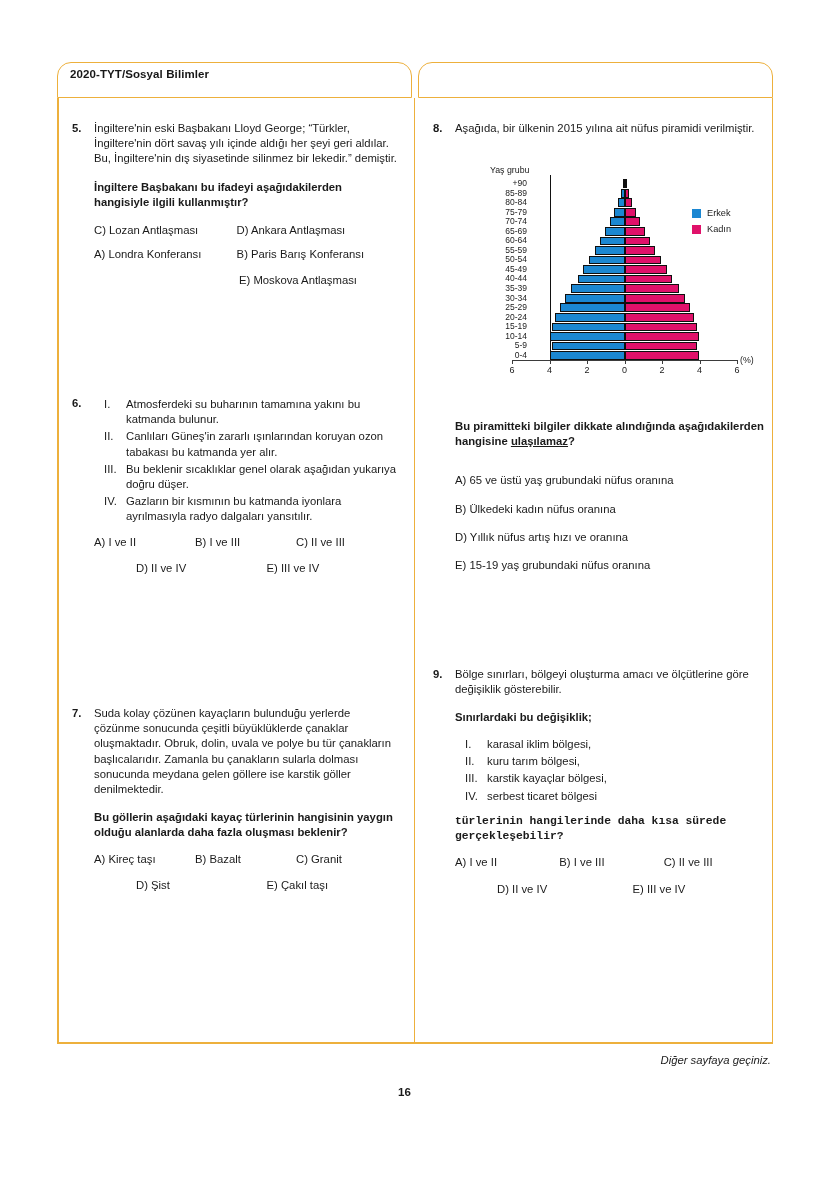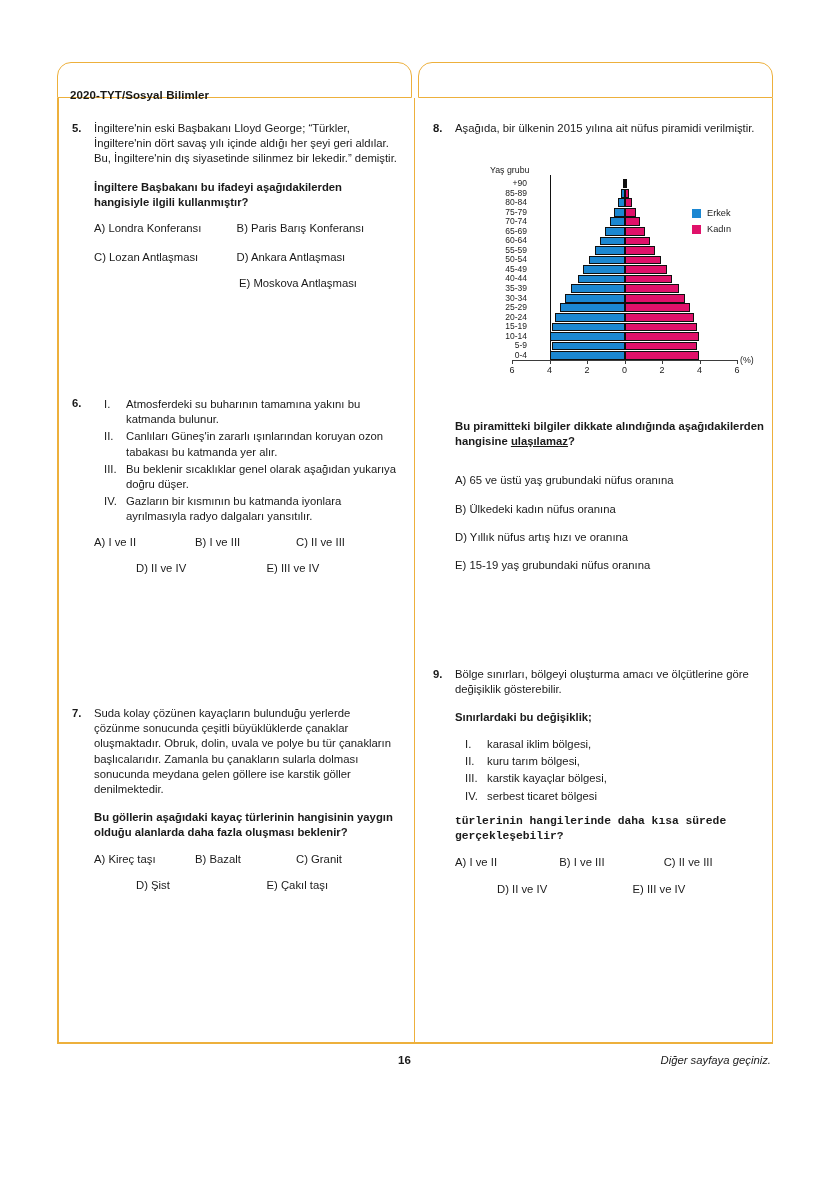--- a/index.html
+++ b/index.html
@@ -36,21 +36,21 @@
     left: 57px;
     width: 355px;
   }
   .hdr-right {
     left: 418px;
     width: 355px;
   }
   .hdr-left .hdr-title {
     position: absolute;
     left: 12px;
-    top: 26px;
+    top: 5px;
     font-size: 11.5px;
     font-weight: bold;
     letter-spacing: 0.1px;
     color: #171717;
   }
 
   
   .vrule {
     position: absolute;
     left: 413.5px;
@@ -252,21 +252,21 @@
     margin-right: 6px;
   }
   .legend .sw.m { background: #1b87d2; }
   .legend .sw.f { background: #e0116a; }
   .legend .lt { font-size: 9.2px; }
 
   
   .pageno {
     position: absolute;
     left: 398px;
-    top: 1054px;
+    top: 1086px;
     font-size: 11.5px;
     font-weight: bold;
   }
   .footnote {
     position: absolute;
     right: 57px;
     top: 1054px;
     font-size: 11.3px;
     font-style: italic;
   }
@@ -284,27 +284,27 @@
   <div class="lrule"></div>
   <div class="vrule"></div>
   <div class="rrule"></div>
   <div class="hrule"></div>
 
   <div class="q" style="left:72px; top:121px; width:325px;">
     <span class="qnum">5.</span>
     <div class="qbody">
       <p class="stem">İngiltere'nin eski Başbakanı Lloyd George; “Türkler, İngiltere'nin dört savaş yılı içinde aldığı her şeyi geri aldılar. Bu, İngiltere'nin dış siyasetinde silinmez bir lekedir.” demiştir.</p>
       <p class="ask">İngiltere Başbakanı bu ifadeyi aşağıdakilerden hangisiyle ilgili kullanmıştır?</p>
+      <div class="opt2" style="margin-top:13px;">
+        <span class="opt c1">C) Lozan Antlaşması</span>
+        <span class="opt c2">D) Ankara Antlaşması</span>
+      </div>
       <div class="opt2">
         <span class="opt c1">A) Londra Konferansı</span>
         <span class="opt c2">B) Paris Barış Konferansı</span>
-      </div>
-      <div class="opt2" style="margin-top:13px;">
-        <span class="opt c1">C) Lozan Antlaşması</span>
-        <span class="opt c2">D) Ankara Antlaşması</span>
       </div>
       <div class="opt-center">
         <span class="opt">E) Moskova Antlaşması</span>
       </div>
     </div>
   </div>
 
   <div class="q" style="left:72px; top:396px; width:325px;">
     <span class="qnum">6.</span>
     <div class="qbody">

